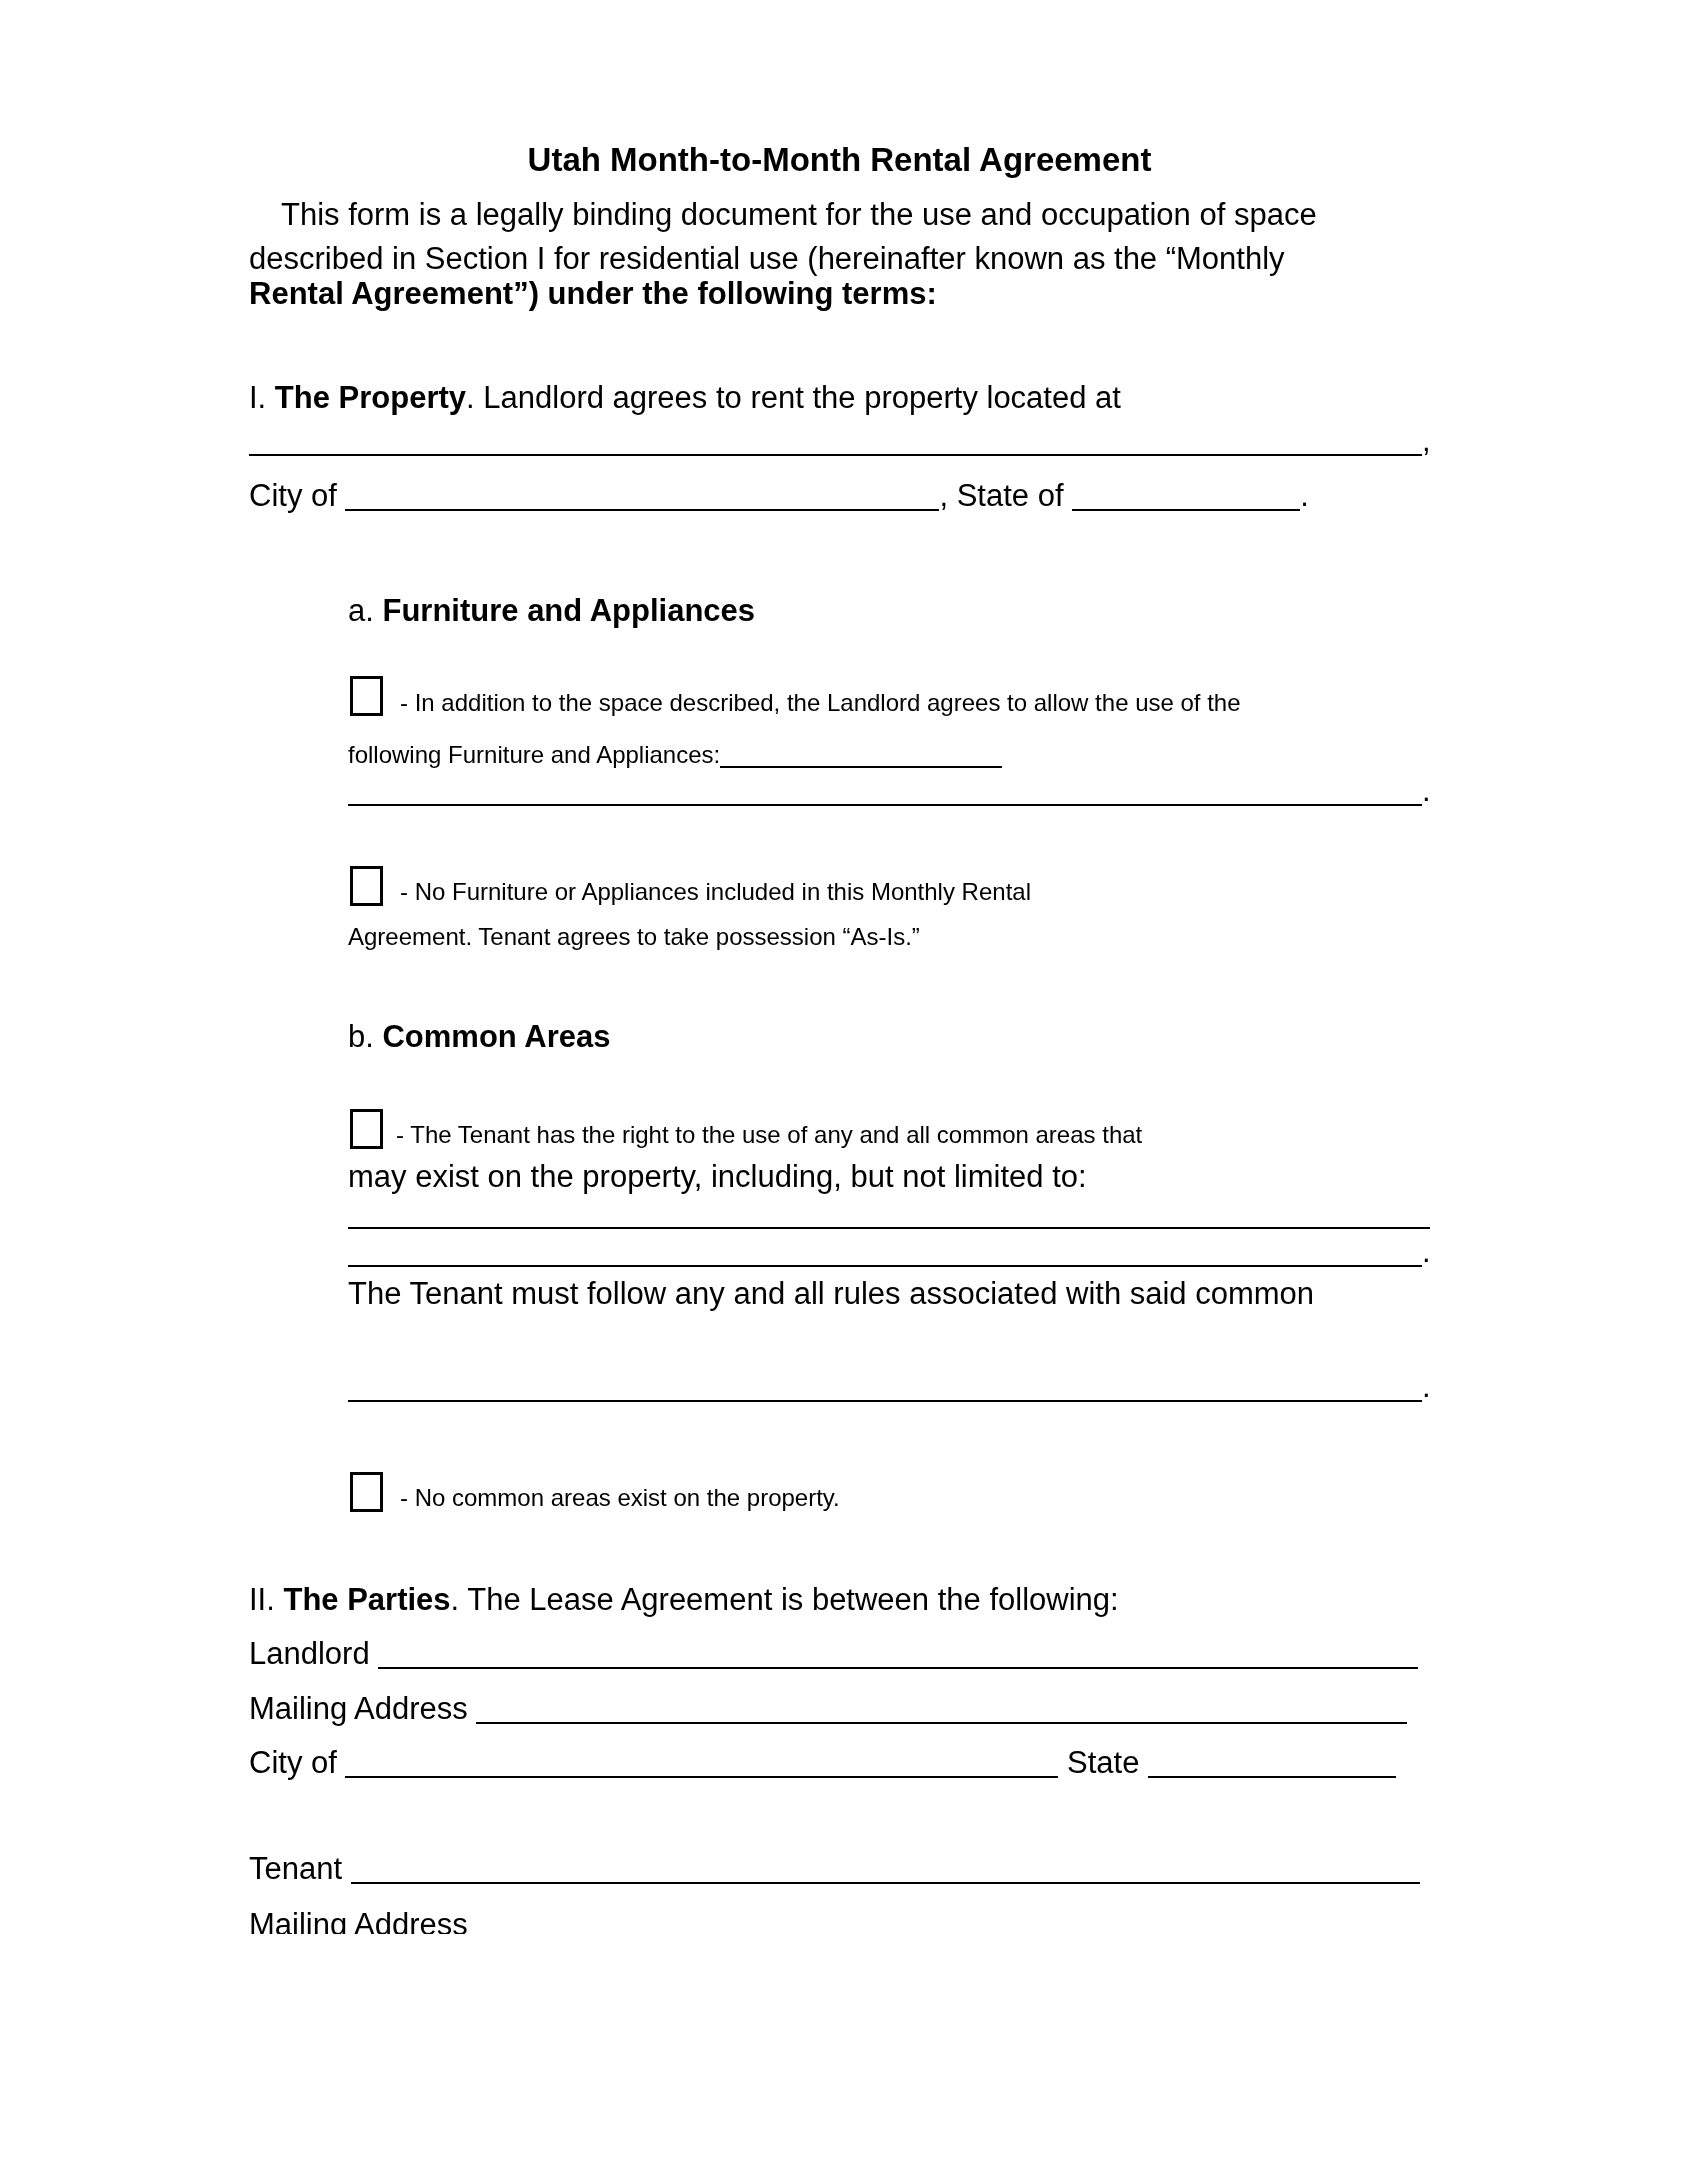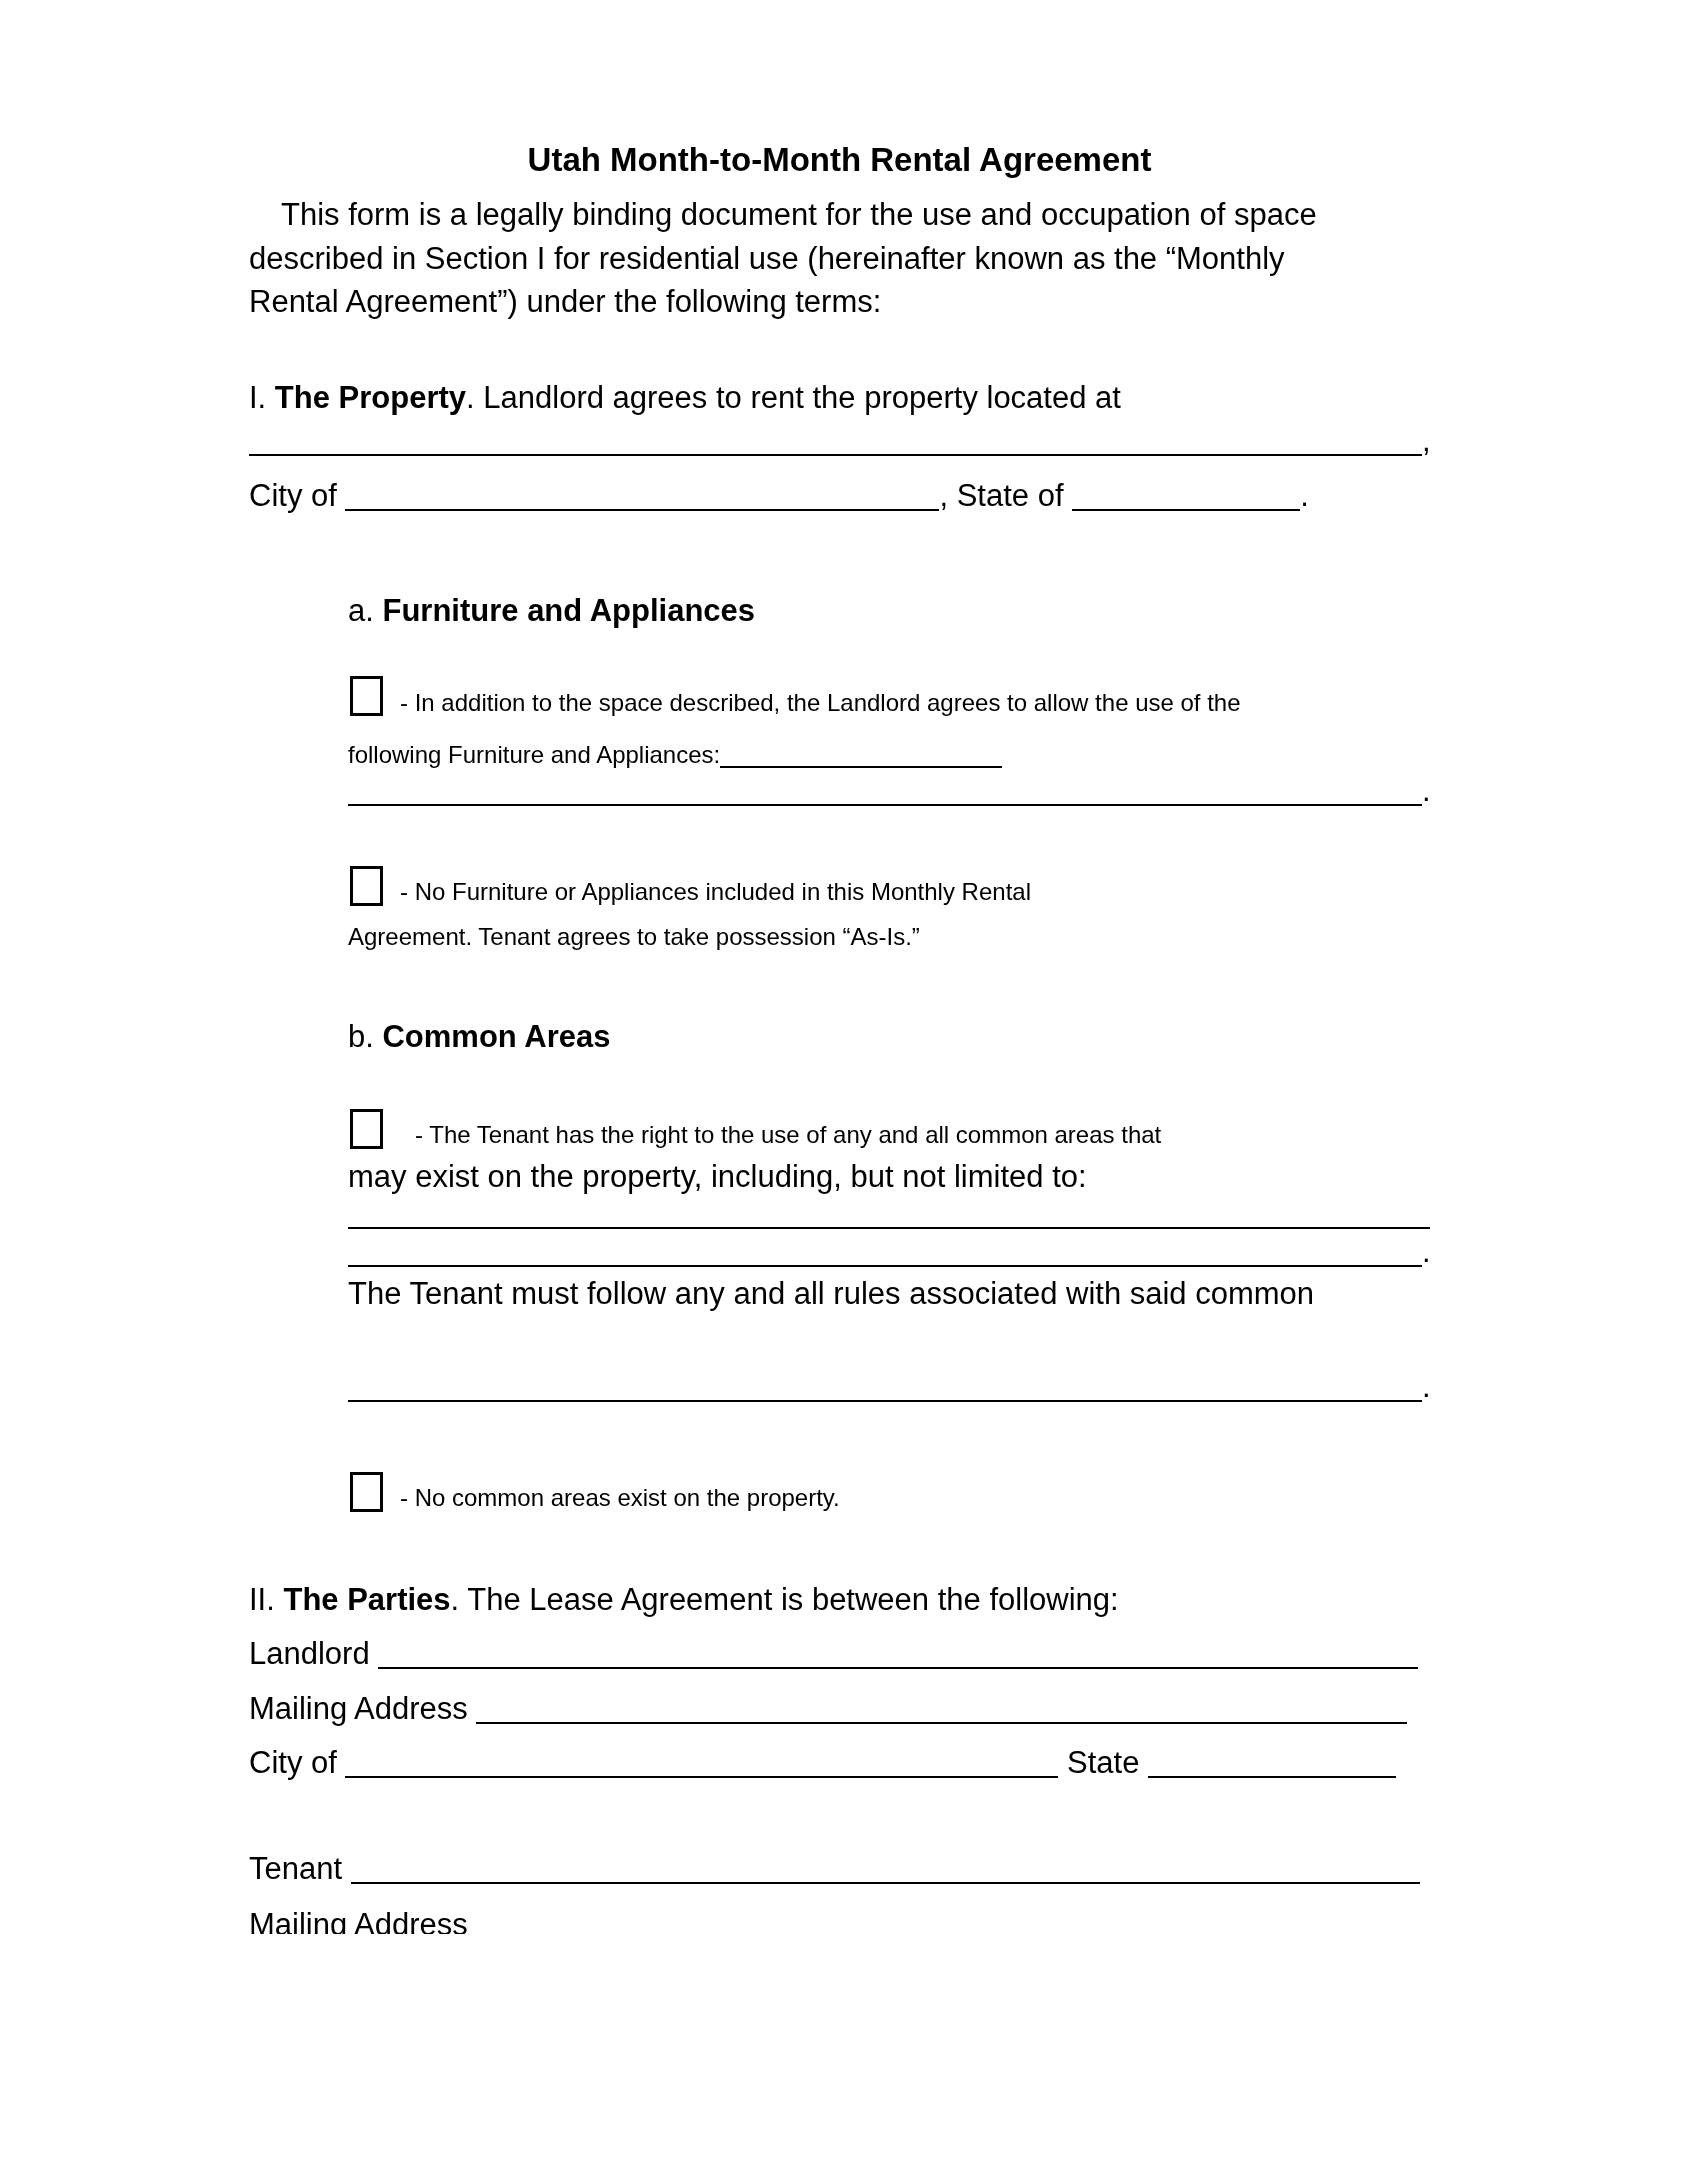--- a/index.html
+++ b/index.html
@@ -20,21 +20,21 @@
 </style>
 </head>
 <body>
 
 <div id="page">
 
   <div class="row title" style="left:249px;top:139px;width:1181px;">Utah Month-to-Month Rental Agreement</div>
 
   <div class="row lg" style="left:249px;top:196px;margin-left:32px;">This form is a legally binding document for the use and occupation of space</div>
   <div class="row lg" style="left:249px;top:240px;">described in Section I for residential use (hereinafter known as the “Monthly</div>
-  <div class="row lg" style="left:249px;top:283px;">Rental Agreement”) under the following terms:</div>
+  <div class="row lg" style="left:249px;top:275px;font-weight:bold;">Rental Agreement”) under the following terms:</div>
 
   <div class="row lg" style="left:249px;top:379px;">
     <span>I. </span><span class="b">The Property</span><span>. Landlord agrees to rent the property located at</span>
   </div>
 
   <div class="row lg" style="left:249px;top:422px;">
     <span class="blank" style="width:1173px;"></span><span>,</span>
   </div>
 
   <div class="row lg" style="left:249px;top:477px;">
@@ -56,21 +56,21 @@
 
   <span class="cbx" style="left:350px;top:866px;"></span>
   <div class="row sm" style="left:348px;top:922px;">Agreement. Tenant agrees to take possession “As-Is.”</div>
   <div class="row sm" style="left:400px;top:877px;">- No Furniture or Appliances included in this Monthly Rental</div>
 
   <div class="row lg" style="left:348px;top:1018px;">
     <span>b. </span><span class="b">Common Areas</span>
   </div>
 
   <span class="cbx" style="left:350px;top:1109px;"></span>
-  <div class="row sm" style="left:415px;top:1120px;text-align:right;">- The Tenant has the right to the use of any and all common areas that</div>
+  <div class="row sm" style="left:396px;top:1120px;text-align:right;">- The Tenant has the right to the use of any and all common areas that</div>
   <div class="row lg" style="left:348px;top:1158px;">may exist on the property, including, but not limited to:</div>
 
   <div class="row lg" style="left:348px;top:1195px;">
     <span class="blank" style="width:1082px;"></span>
   </div>
   <div class="row lg" style="left:348px;top:1233px;">
     <span class="blank" style="width:1074px;"></span><span>.</span>
   </div>
 
   <div class="row lg" style="left:348px;top:1275px;">The Tenant must follow any and all rules associated with said common</div>

